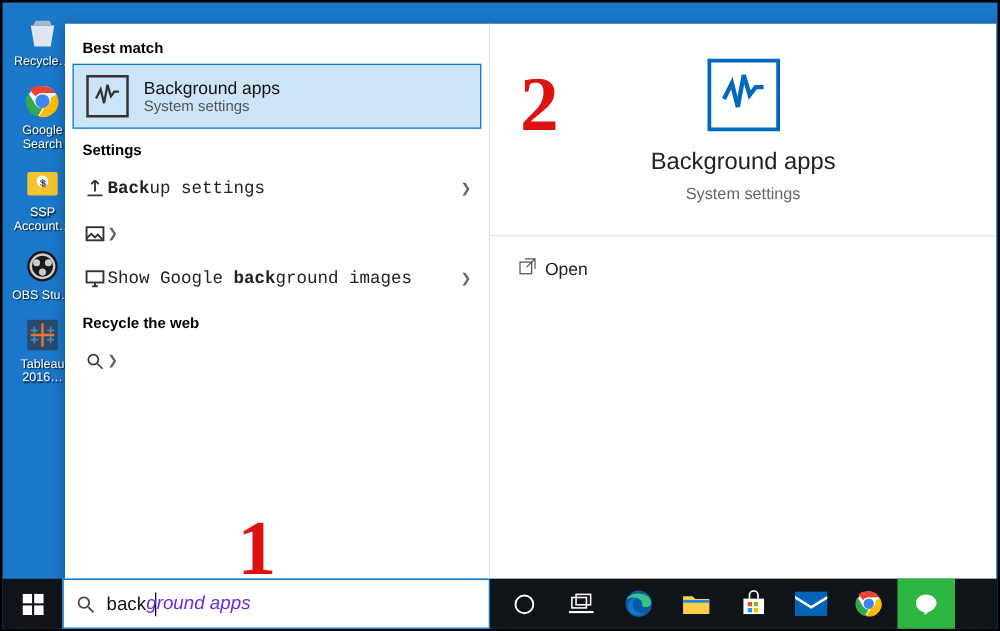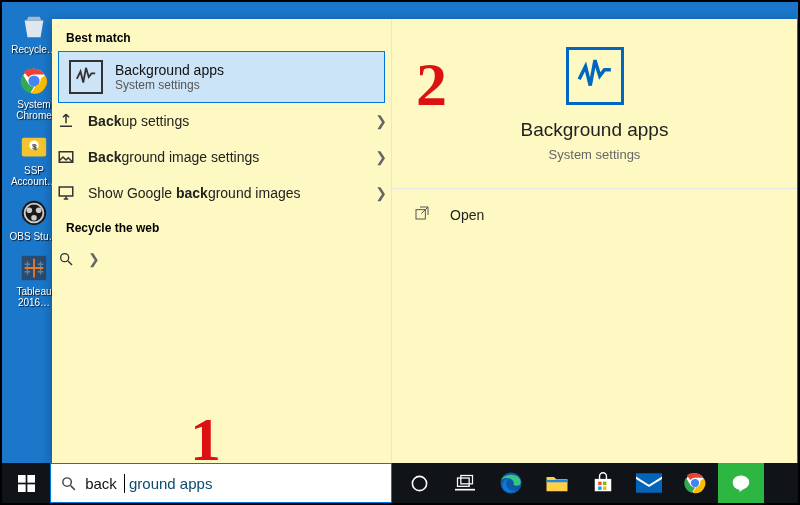--- a/index.html
+++ b/index.html
@@ -23,21 +23,21 @@
     cursor: pointer; padding: 2px 0;
   }
   .di .ic { width: 36px; height: 36px; display: flex; align-items: center; justify-content: center; }
   .di .lbl { line-height: 11px; max-width: 54px; overflow: hidden; }
 
   
   .flyout {
     position: absolute;
     left: 50px; bottom: 40px;
     width: 745px; height: 444px;
-    background: #fef9c3;
+    background: #ffffff;
     display: flex;
     box-shadow: 0 2px 10px rgba(0,0,0,.3);
   }
   .col-left {
     width: 340px; height: 100%;
     border-right: 1px solid #e5e5e5;
     padding-top: 2px;
   }
   .col-right {
     flex: 1; height: 100%;
@@ -57,23 +57,24 @@
   }
   .best .icn {
     width: 34px; height: 34px; border: 2px solid #333;
     display: flex; align-items: center; justify-content: center;
   }
   .best .ttl { font-size: 14px; color: #111; }
   .best .sub { font-size: 12px; color: #555; }
 
   .row {
     display: flex; align-items: center;
-    padding: 8px 4px; gap: 12px;
+    padding: 8px 14px; 
     font-size: 14px; color: #222;
     cursor: pointer;
+    font-family: Liberation Mono, monospace;
   }
   .row .ri { width: 20px; height: 20px; display:flex; align-items:center; justify-content:center;}
   .row .txt { flex: 1; }
   .row .chev { color: #666; font-size: 14px; }
   .row .grey { color: #888; }
   .row b { font-weight: 700; }
 
   
   .preview {
     display: flex; flex-direction: column; align-items: center;
@@ -88,21 +89,21 @@
   .big-icn {
     width: 58px; height: 58px; border: 3px solid #0067c0;
     display: flex; align-items: center; justify-content: center;
     margin-bottom: 14px;
   }
   .big-ttl { font-size: 19px; color: #222; }
   .big-sub { font-size: 13px; color: #666; margin-top: 6px; }
   .sep { height: 1px; background: #e5e5e5; margin: 8px 0 0 0; }
   .actions { padding: 4px 0; }
   .act {
-    display: flex; align-items: center; gap: 20px;
+    display: flex; align-items: center; gap: 6px;
     padding: 12px 22px; font-size: 14px; color: #222;
     cursor: pointer;
   }
 
   
   .taskbar {
     position: absolute; left: 0; right: 0; bottom: 0; height: 40px;
     background: #101318;
     display: flex; align-items: stretch;
   }
@@ -115,22 +116,22 @@
     width: 342px; background: #fff; display: flex; align-items: center;
     border: 1px solid #0078d7; margin: 0;
     position: relative;
   }
   .searchbox .sicn { width: 38px; display:flex; align-items:center; justify-content:center; }
   .searchbox input {
     border: none; outline: none; font-size: 15px; width: 100%;
     color: #111; background: transparent;
   }
   .searchbox .ph-rest {
-    position: absolute; left: 78px; top: 50%; transform: translateY(-50%);
-    color: #0c4a6e; font-size: 15px; pointer-events: none;
+    position: absolute; left: 66px; top: 50%; transform: translateY(-50%);
+    color: #6d28d9; font-size: 15px; pointer-events: none; font-style: italic;
   }
   .caret {
     position: absolute; left: 73px; top: 10px; width: 1px; height: 19px;
     background: #000;
   }
   .anno1 {
     position: absolute; left: 188px; bottom: 28px;
     color: #d11; font-size: 62px; font-weight: 600;
     font-family: Georgia, serif; z-index: 50;
     pointer-events: none;
@@ -158,21 +159,21 @@
     <div class="di">
       <span class="ic">
         <svg width="30" height="30" viewBox="0 0 32 32">
             <circle cx="16" cy="16" r="13" fill="#fff"></circle>
             <circle cx="16" cy="16" r="6" fill="#4285f4"></circle>
             <path fill="#ea4335" d="M16 3a13 13 0 0 1 11 6H16a7 7 0 0 0-6 3L5 6a13 13 0 0 1 11-3z"></path>
             <path fill="#34a853" d="M4 9l6 10a7 7 0 0 0 6 3l-4 7A13 13 0 0 1 4 9z"></path>
             <path fill="#fbbc05" d="M28 10a13 13 0 0 1-15 19l5-8a7 7 0 0 0 5-8z"></path>
           </svg>
       </span>
-      <span class="lbl">System Chrome</span>
+      <span class="lbl">Google Search</span>
     </div>
     <div class="di">
       <span class="ic">
         <svg width="30" height="30" viewBox="0 0 32 32">
             <rect x="3" y="6" width="26" height="20" rx="2" fill="#f4c430"></rect>
             <circle cx="16" cy="14" r="5" fill="#fff"></circle>
             <text x="16" y="18" text-anchor="middle" font-size="8" fill="#333">$</text>
           </svg>
       </span>
       <span class="lbl">SSP Account…</span>
@@ -209,39 +210,39 @@
           <svg width="22" height="22" viewBox="0 0 24 24">
               <path fill="none" stroke="#333" stroke-width="2" d="M2 14l4-8 3 12 3-16 3 10 3-4h4"></path>
             </svg>
         </div>
         <div>
           <div class="ttl">Background apps</div>
           <div class="sub">System settings</div>
         </div>
       </div>
 
+      <div class="sec-label">Settings</div>
 
       <div class="row">
         <span class="ri">
           <svg width="18" height="18" viewBox="0 0 24 24">
               <path fill="none" stroke="#333" stroke-width="2" d="M12 3v12m0-12l-4 4m4-4l4 4M4 19h16"></path>
             </svg>
         </span>
         <span class="txt"><b>Back</b><span>up settings</span></span>
         <span class="chev">❯</span>
       </div>
 
       <div class="row">
         <span class="ri">
           <svg width="18" height="18" viewBox="0 0 24 24">
               <rect x="3" y="5" width="18" height="14" fill="none" stroke="#333" stroke-width="2"></rect>
               <path fill="none" stroke="#333" stroke-width="2" d="M3 17l5-5 4 4 3-3 6 6"></path>
             </svg>
         </span>
-        <span class="txt"><b>Back</b><span>ground image settings</span></span>
         <span class="chev">❯</span>
       </div>
 
       <div class="row">
         <span class="ri">
           <svg width="18" height="18" viewBox="0 0 24 24">
               <rect x="3" y="4" width="18" height="12" fill="none" stroke="#333" stroke-width="2"></rect>
               <path stroke="#333" stroke-width="2" d="M9 20h6m-3-4v4"></path>
             </svg>
         </span>

